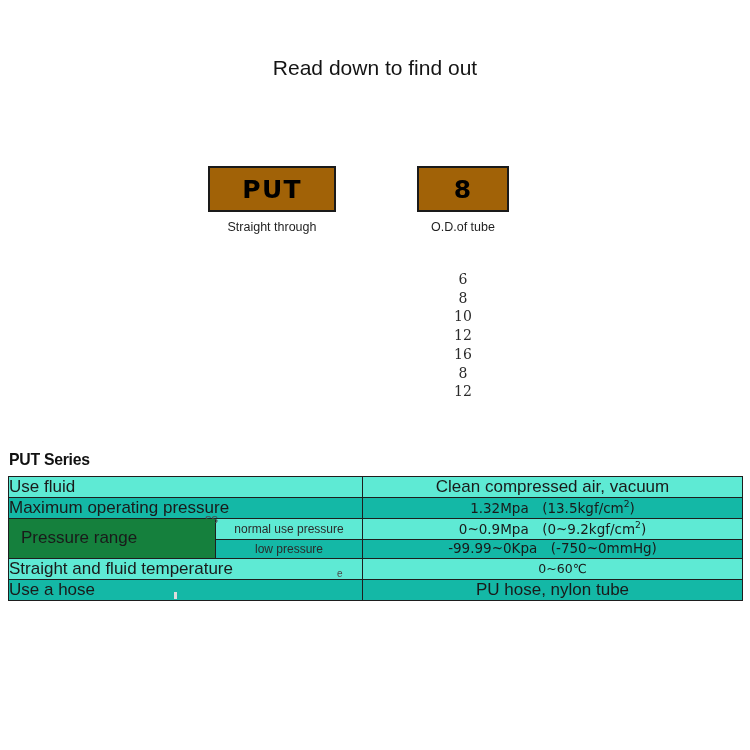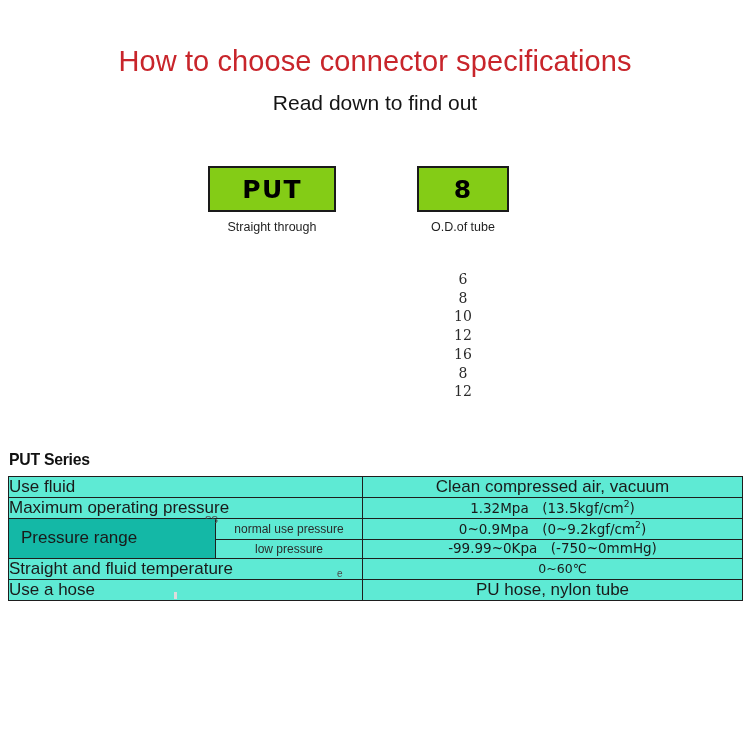--- a/index.html
+++ b/index.html
@@ -46,21 +46,21 @@
     top: 166px;
     width: 750px;
     height: 80px;
   }
   .selector {
     position: absolute;
     text-align: center;
   }
   .selector-box {
     border: 2px solid #1a1a1a;
-    background: #84cc16;
+    background: #a16207;
     box-sizing: border-box;
     display: flex;
     align-items: center;
     justify-content: center;
   }
   .selector-code {
     font-family: "DejaVu Sans", sans-serif;
     font-weight: 700;
     font-size: 25px;
     letter-spacing: 1.2px;
@@ -116,21 +116,21 @@
     width: 734px;
     border-collapse: collapse;
     table-layout: fixed;
   }
   .spec-table td {
     border: 1px solid #1e1e1e;
     padding: 0;
     vertical-align: middle;
   }
   .row-shaded td { background: #5eead4; }
-  .row-plain  td { background: #5eead4; }
+  .row-plain  td { background: #14b8a6; }
 
   .cell-label {
     font-size: 17px;
     color: #1a1a1a;
     padding: 6px 0 6px 10px;
     position: relative;
     white-space: nowrap;
   }
   .cell-sublabel {
     font-size: 12px;
@@ -173,21 +173,20 @@
     width: 3px; height: 7px;
     background: #dcdcdc;
     font-size: 0;
   }
   sup { font-size: 0.68em; vertical-align: super; }
 </style>
 </head>
 <body>
 
 <div class="heading-block">
-  <h1 class="main-title">How to choose connector specifications</h1>
   <div class="sub-title">Read down to find out</div>
 </div>
 
 <div class="selector-row">
 
   <div class="selector" id="selector-series">
     <div class="selector-box">
       <span class="selector-code">PUT</span>
     </div>
     <div class="selector-caption">Straight through</div>
@@ -228,21 +227,21 @@
     </tr>
 
     <tr class="row-plain">
       <td class="cell-label" colspan="2">
         <span>Maximum operating pressure</span><span class="artifact over-text">ss</span>
       </td>
       <td class="cell-value small"><span>1.32Mpa　(13.5kgf/cm</span><sup>2</sup><span>)</span></td>
     </tr>
 
     <tr class="row-shaded">
-      <td class="cell-label span-label" rowspan="2" style="background:#14b8a6">Pressure range</td>
+      <td class="cell-label span-label" rowspan="2" style="background:#15803d">Pressure range</td>
       <td class="cell-sublabel">normal use pressure</td>
       <td class="cell-value small"><span>0~0.9Mpa　(0~9.2kgf/cm</span><sup>2</sup><span>)</span></td>
     </tr>
 
     <tr class="row-plain">
       <td class="cell-sublabel">low pressure</td>
       <td class="cell-value small">-99.99~0Kpa　(-750~0mmHg)</td>
     </tr>
 
     <tr class="row-shaded">

